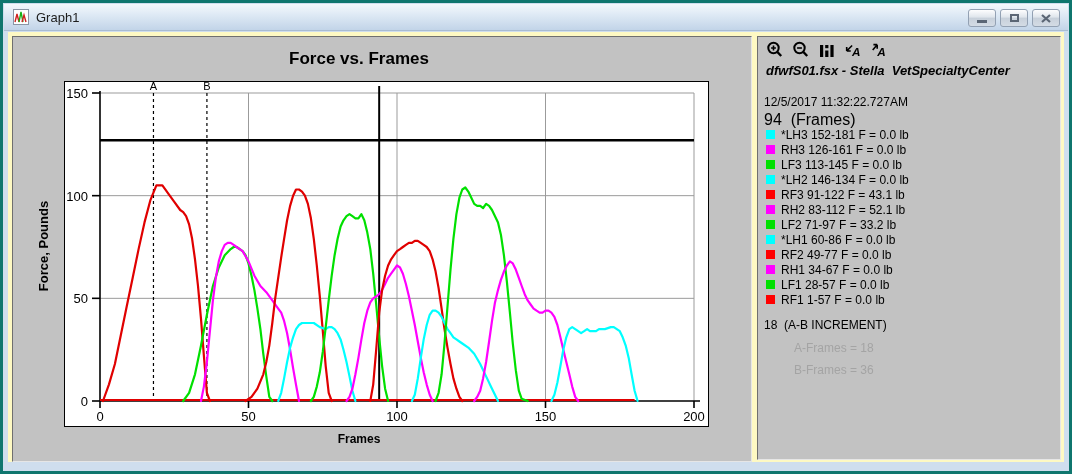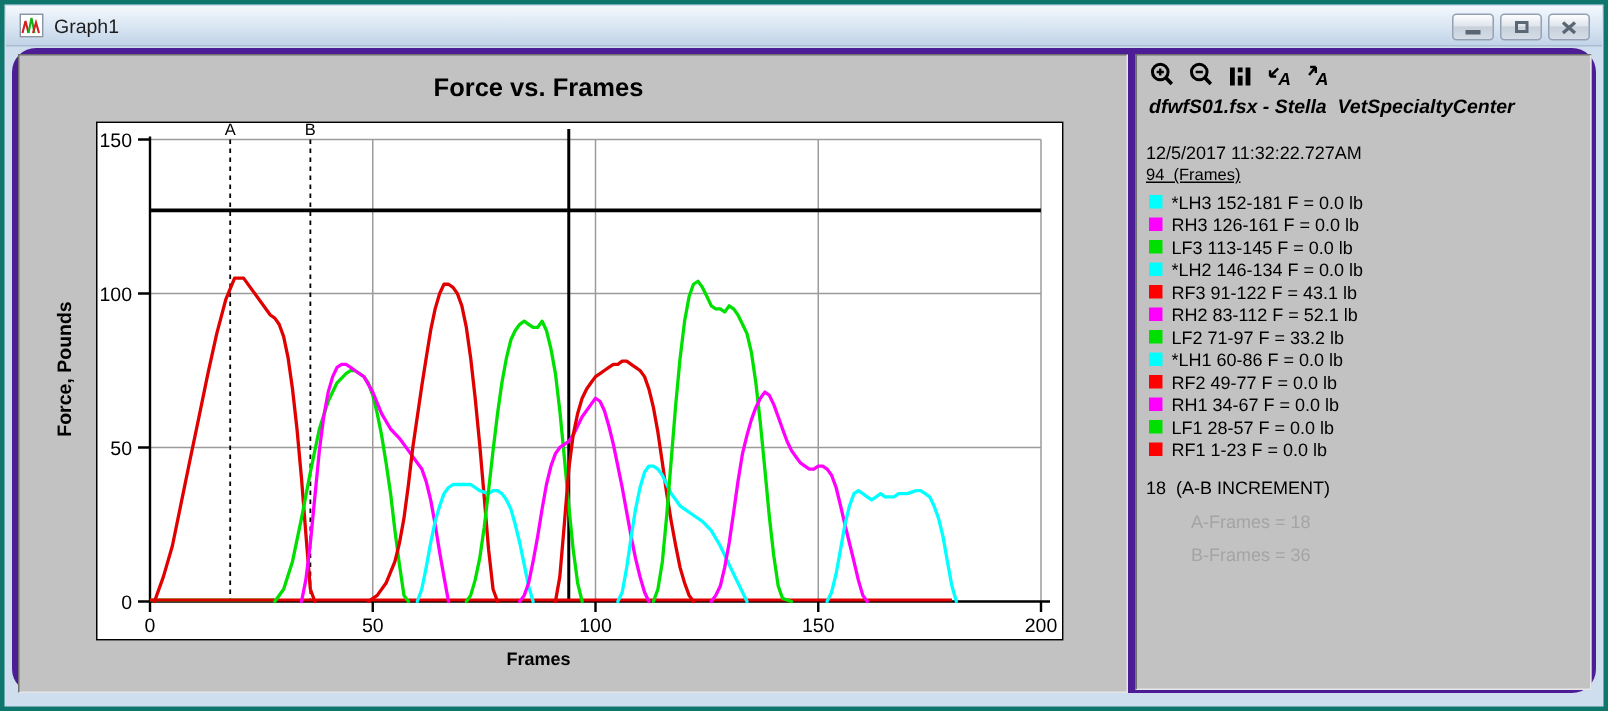--- a/index.html
+++ b/index.html
@@ -21,22 +21,21 @@
   .win-btn {
     width:28px; height:18px; border:1px solid #93a1b3; border-radius:3px;
     background:linear-gradient(#fdfdfe, #dfe5ec 45%, #c7d0da 50%, #d4dce5);
     display:flex; align-items:center; justify-content:center; cursor:default;
   }
   .glyph-min { width:10px; height:3px; background:#5b6675; margin-top:7px; }
   .glyph-restore { width:9px; height:8px; border:2px solid #5b6675; background:transparent; }
 
   .client {
     position:absolute; left:5px; top:29px; right:5px; bottom:9px;
-    background:#4c1d95;
-    border-radius:16px;
+    background:#fef9c3;
   }
   .panel {
     position:absolute; background:#c2c2c2;
     border:1px solid; border-color:#6f6f6f #e6e6e6 #e6e6e6 #6f6f6f;
   }
   .chart-panel { left:4px; top:4px; width:740px; height:426px; }
   .info-panel  { left:749px; top:4px; width:304px; height:424px; }
 
   .chart-title {
     position:absolute; left:0; top:12px; width:692px; text-align:center;
@@ -52,21 +51,21 @@
   }
   .xlabel {
     position:absolute; left:0; top:395px; width:692px; text-align:center;
     font-size:12px; font-weight:bold; color:#000;
   }
 
   .toolbar { position:absolute; left:8px; top:4px; display:flex; gap:8px; }
   .tool-btn { width:18px; height:19px; display:flex; align-items:center; justify-content:center; cursor:default; }
   .info-header { position:absolute; left:8px; top:26px; font-size:13px; font-weight:bold; font-style:italic; white-space:pre; color:#000; }
   .info-date   { position:absolute; left:6px; top:58px; font-size:12px; white-space:pre; color:#000; }
-  .info-cursor { position:absolute; left:6px; top:74px; font-size:11px; white-space:pre; color:#000;text-decoration:underline; }
+  .info-cursor { position:absolute; left:6px; top:74px; font-size:16px; white-space:pre; color:#000; }
   .legend-list { position:absolute; left:8px; top:90px; }
   .lrow { height:15px; display:flex; align-items:center; }
   .sq { width:9px; height:9px; display:inline-block; margin-right:6px; flex:none; }
   .lbl { font-size:12px; white-space:pre; color:#000; }
   .info-increment { position:absolute; left:6px; top:281px; font-size:12px; white-space:pre; color:#000; }
   .ab-val { position:absolute; left:36px; font-size:12px; color:#a4a4a4; white-space:pre; }
   .a-frames { top:304px; } .b-frames { top:326px; }
 </style>
 </head>
 <body>
@@ -237,21 +236,21 @@
           <div class="lrow">
             <span class="sq" style="background: rgb(255, 0, 255);"></span>
             <span class="lbl">RH1 34-67 F = 0.0 lb</span>
           </div>
           <div class="lrow">
             <span class="sq" style="background: rgb(0, 224, 0);"></span>
             <span class="lbl">LF1 28-57 F = 0.0 lb</span>
           </div>
           <div class="lrow">
             <span class="sq" style="background: rgb(255, 0, 0);"></span>
-            <span class="lbl">RF1 1-23 F = 0.0 lb</span>
+            <span class="lbl">RF1 1-57 F = 0.0 lb</span>
           </div>
         </div>
       <div class="info-increment">18  (A-B INCREMENT)</div>
       <div class="ab-val a-frames">A-Frames = 18</div>
       <div class="ab-val b-frames">B-Frames = 36</div>
     </div>
 
   </div>
 </div>
 

